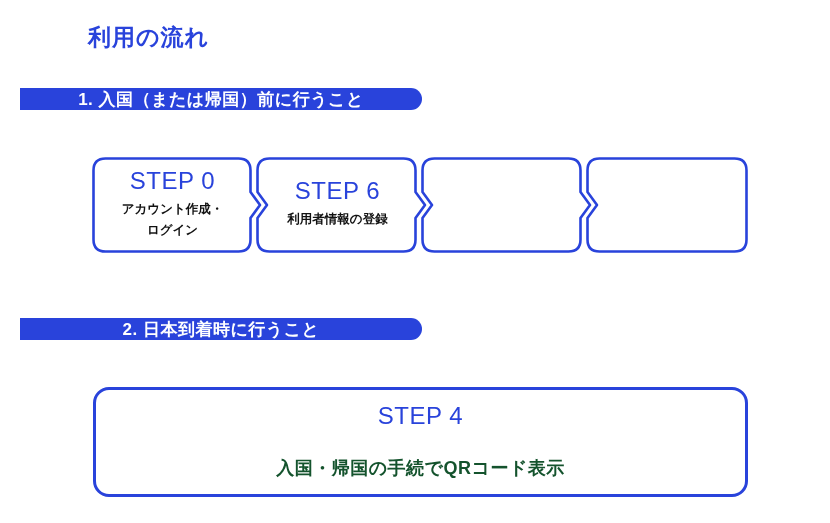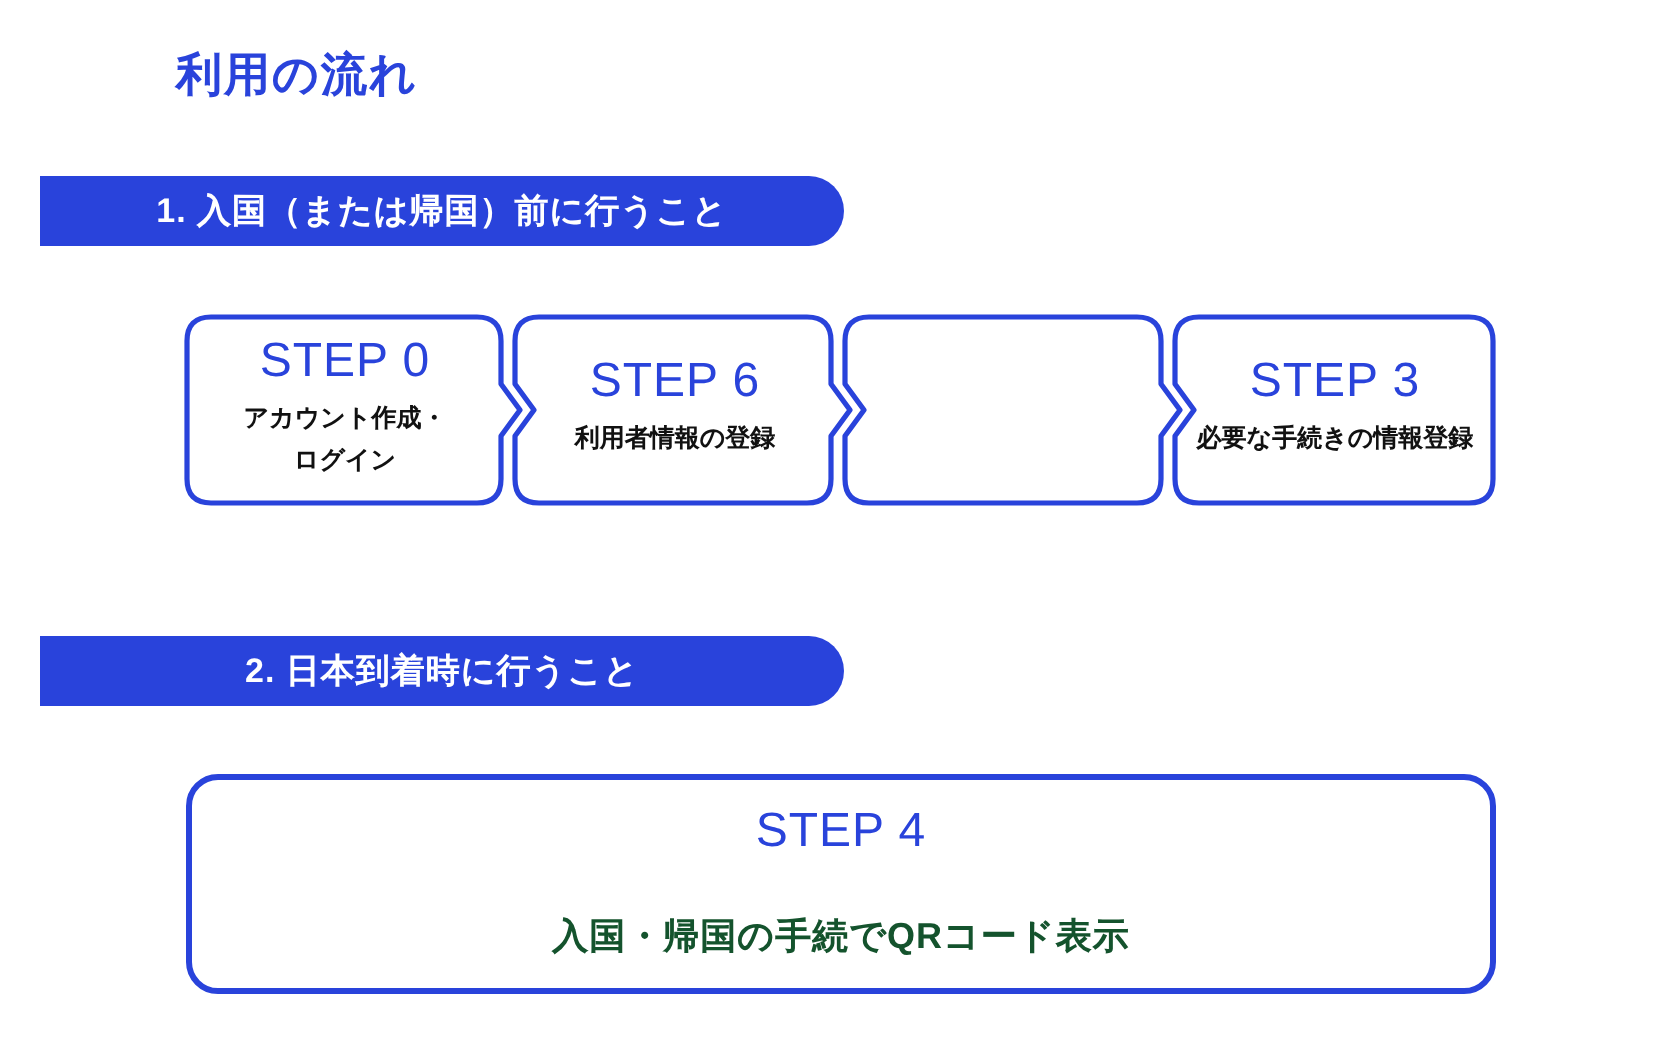--- a/index.html
+++ b/index.html
@@ -22,21 +22,21 @@
     margin: 0;
     font-size: 23px;
     font-weight: 800;
     color: #2943DB;
     letter-spacing: 1px;
   }
   .banner {
     position: absolute;
     left: 20px;
     width: 402px;
-    height: 35px;
+    height: 22px;
     background: #2943DB;
     border-radius: 0 17.5px 17.5px 0;
     display: flex;
     align-items: center;
     justify-content: center;
     text-align: center;
   }
   .banner-1 { top: 88px; }
   .banner-2 { top: 318px; }
   .banner span {
@@ -131,24 +131,20 @@
 
     <div class="step-text step-pos-0">
       <div class="step-title">STEP 0</div>
       <div class="step-desc">アカウント作成・
 ログイン</div>
     </div>
     <div class="step-text step-pos-1">
       <div class="step-title">STEP 6</div>
       <div class="step-desc">利用者情報の登録</div>
     </div>
-    <div class="step-text step-pos-3">
-      <div class="step-title">STEP 3</div>
-      <div class="step-desc">必要な手続きの情報登録</div>
-    </div>
   </div>
 
   <div class="banner banner-2">
     <span>2. 日本到着時に行うこと</span>
   </div>
 
   <div class="step4-box">
     <div class="step-title">STEP 4</div>
     <div class="step4-desc">入国・帰国の手続でQRコード表示</div>
   </div>

